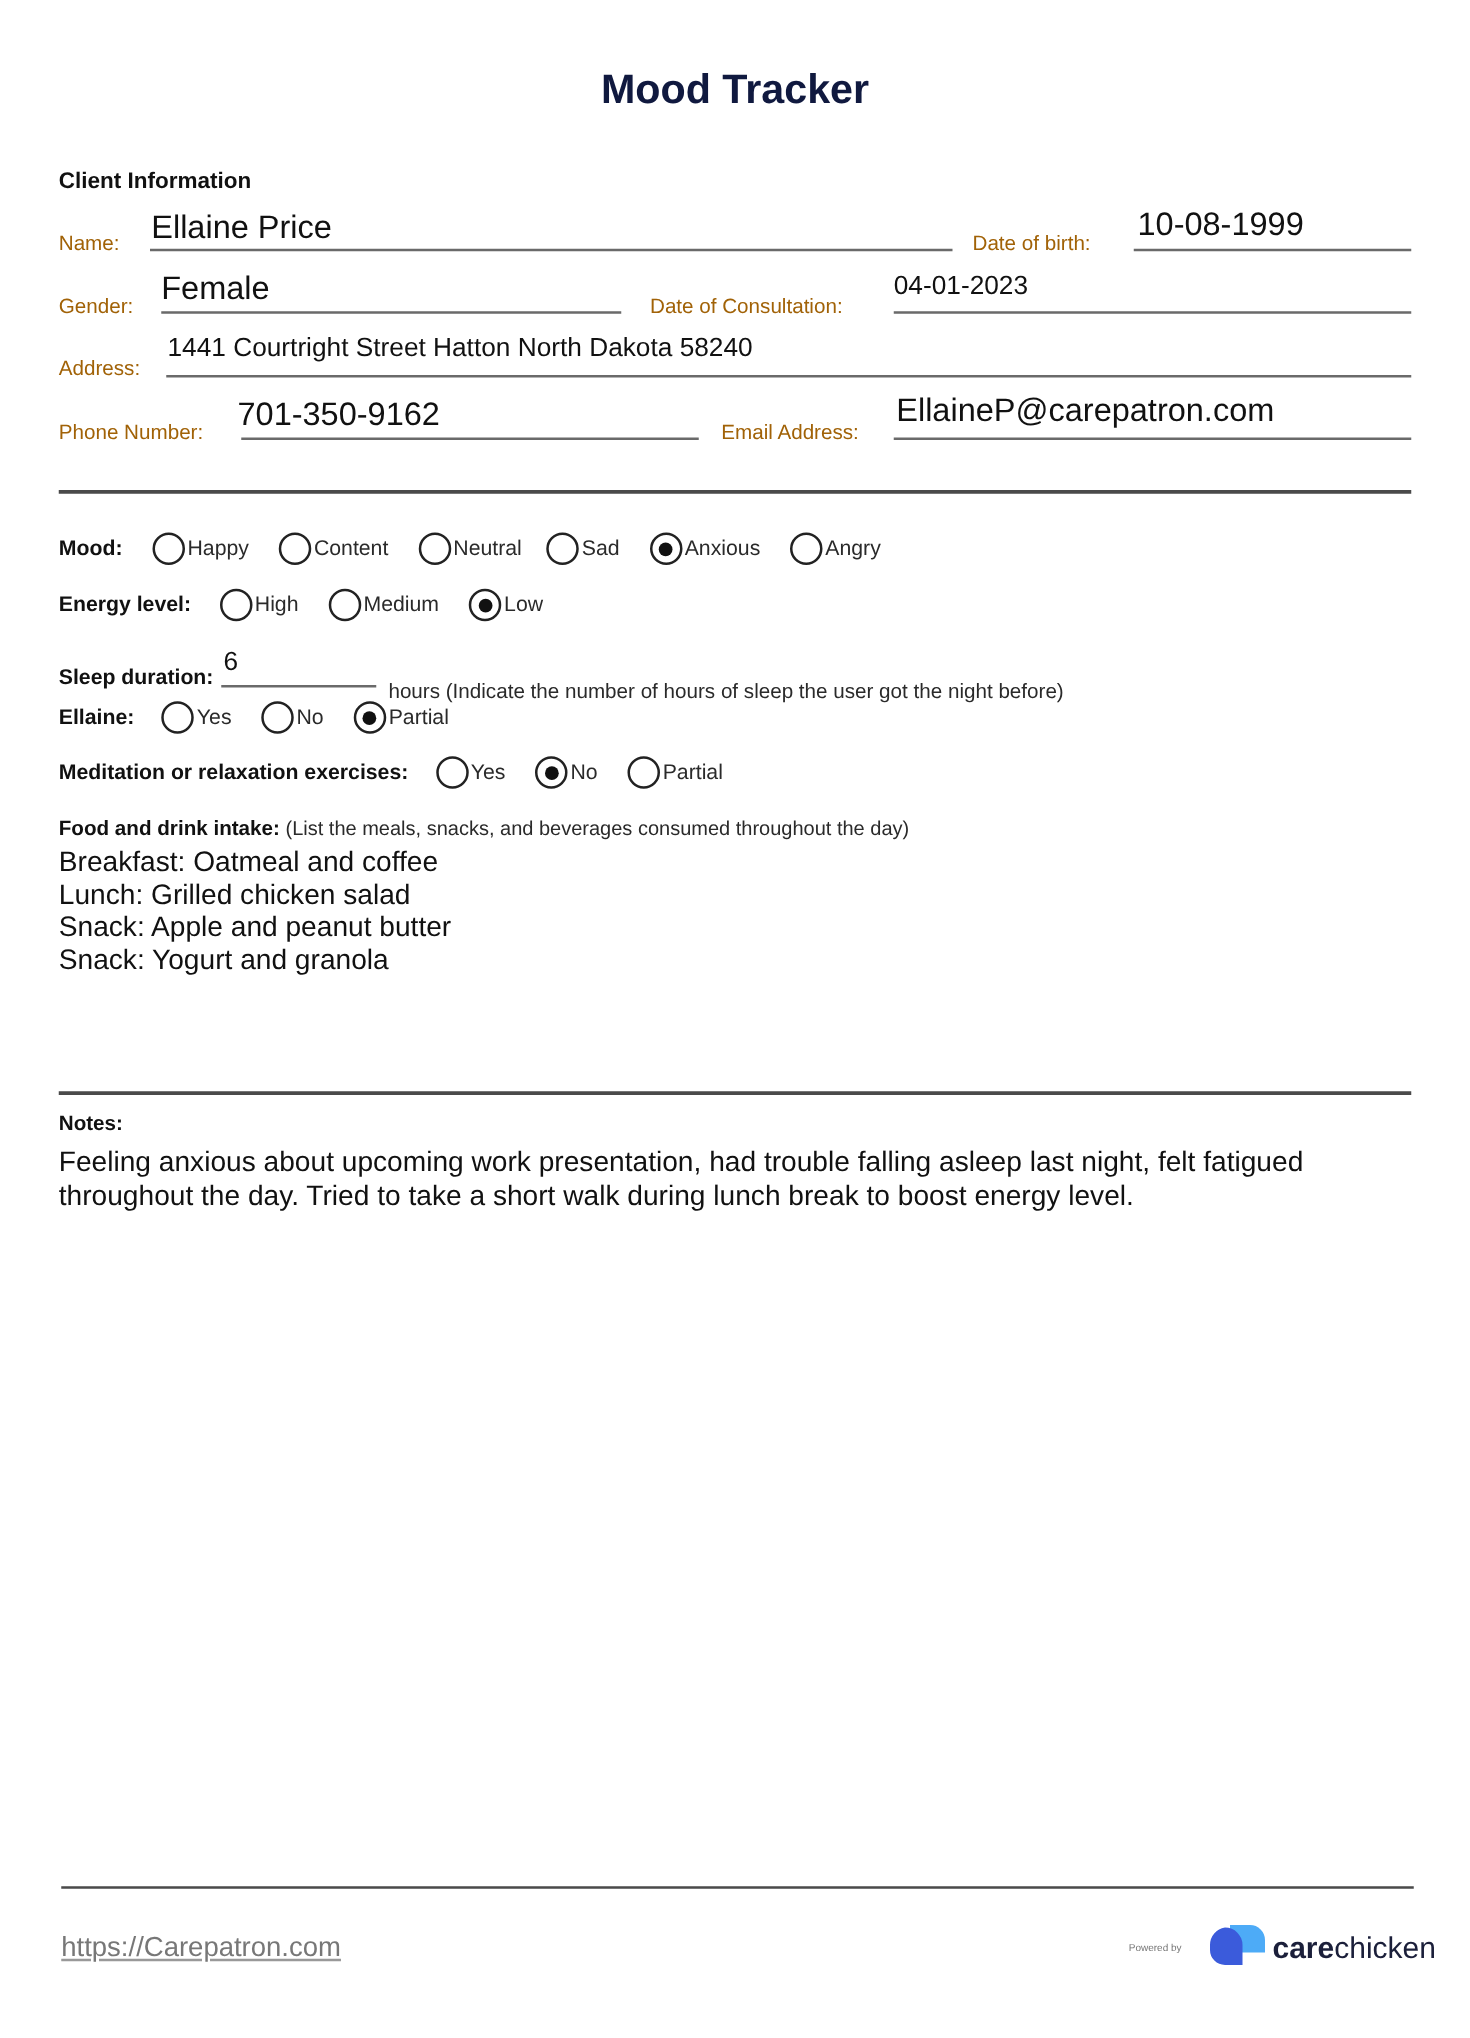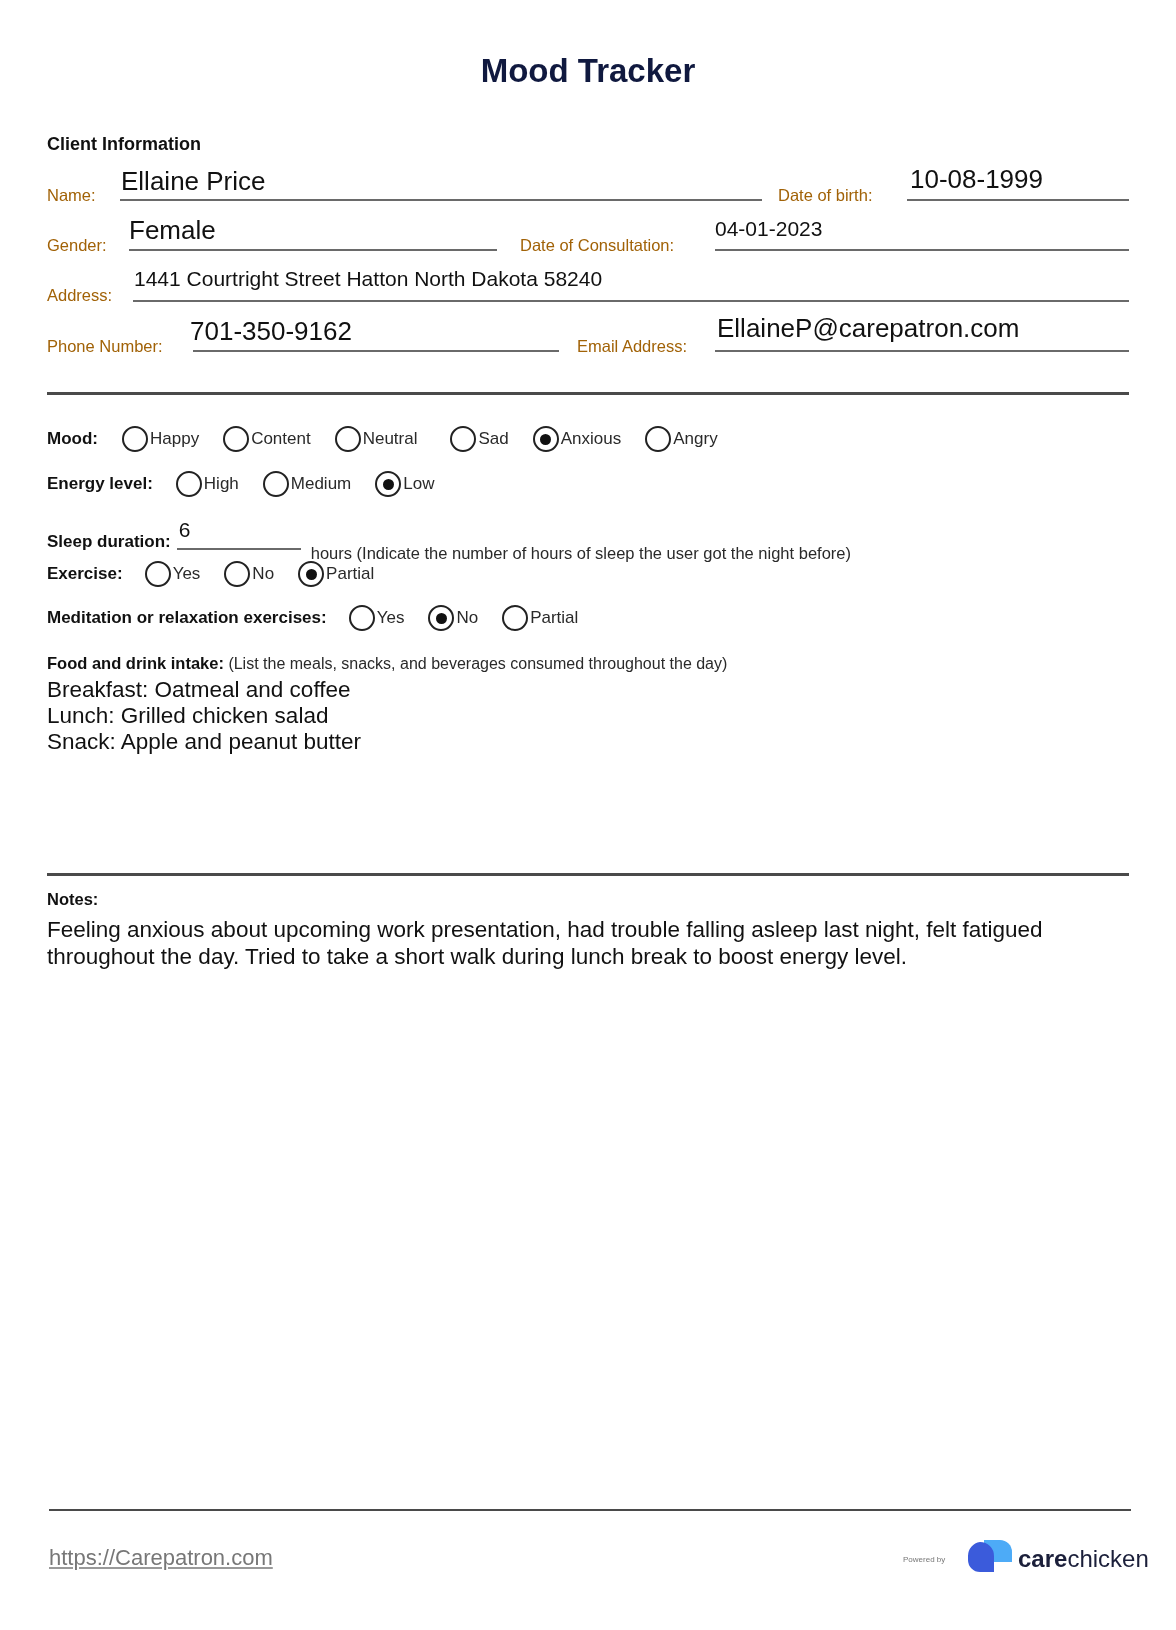--- a/index.html
+++ b/index.html
@@ -73,21 +73,21 @@
         <span>Happy</span>
       </span>
       <span class="opt" style="margin-left: 24px;">
         <span class="radio"></span>
         <span>Content</span>
       </span>
       <span class="opt" style="margin-left: 24px;">
         <span class="radio"></span>
         <span>Neutral</span>
       </span>
-      <span class="opt" style="margin-left: 33px;">
+      <span class="opt" style="margin-left: 20px;">
         <span class="radio"></span>
         <span>Sad</span>
       </span>
       <span class="opt" style="margin-left: 24px;">
         <span class="radio checked">
           <span class="dot"></span>
         </span>
         <span>Anxious</span>
       </span>
       <span class="opt" style="margin-left: 24px;">
@@ -120,21 +120,21 @@
 <div class="abs row" style="left:47px; top:520px;">
   <span class="row-label" style="margin-right:6px;">Sleep duration:</span>
   <span style="position:relative; display:inline-block; width:124px; height:20px; margin-right:10px;">
     <span style="position:absolute; left:2px; top:-14px; font-size:21px; color:#111;">6</span>
     <span style="position:absolute; left:0; right:0; bottom:2px; border-top:2px solid #6a6a6a;"></span>
   </span>
   <span style="font-size:16.5px; color:#2a2a2a;margin-top:24px;">hours (Indicate the number of hours of sleep the user got the night before)</span>
 </div>
 
 <div class="abs row" style="left:47px; top:561px;">
-  <span class="row-label" style="margin-right:22px;">Exercise:</span>
+  <span class="row-label" style="margin-right:22px;">Ellaine:</span>
   <span style="display:inline-flex;">
       <span class="opt">
         <span class="radio"></span>
         <span>Yes</span>
       </span>
       <span class="opt" style="margin-left: 24px;">
         <span class="radio"></span>
         <span>No</span>
       </span>
       <span class="opt" style="margin-left: 24px;">
@@ -167,20 +167,21 @@
 </div>
 
 <div class="abs" style="left:47px; top:654px; white-space:nowrap;">
   <span style="font-size:16.5px; font-weight:bold; color:#111;">Food and drink intake:</span>
   <span style="font-size:16px; color:#2a2a2a;">(List the meals, snacks, and beverages consumed throughout the day)</span>
 </div>
 <div class="abs" style="left:47px; top:677px;">
   <div class="food-line">Breakfast: Oatmeal and coffee</div>
   <div class="food-line">Lunch: Grilled chicken salad</div>
   <div class="food-line">Snack: Apple and peanut butter</div>
+  <div class="food-line">Snack: Yogurt and granola</div>
 </div>
 
 <div class="abs divider" style="left:47px; top:873px; width:1082px;"></div>
 
 <div class="abs" style="left:47px; top:890px; font-size:16.5px; font-weight:bold; color:#111;">Notes:</div>
 <div class="abs notes-text" style="left:47px; top:916px;">Feeling anxious about upcoming work presentation, had trouble falling asleep last night, felt fatigued throughout the day. Tried to take a short walk during lunch break to boost energy level.</div>
 
 <div class="abs divider" style="left:49px; top:1509px; width:1082px; border-top-width:2px;"></div>
 <div class="abs footer-link" style="left:49px; top:1545px;">https://Carepatron.com</div>
 

